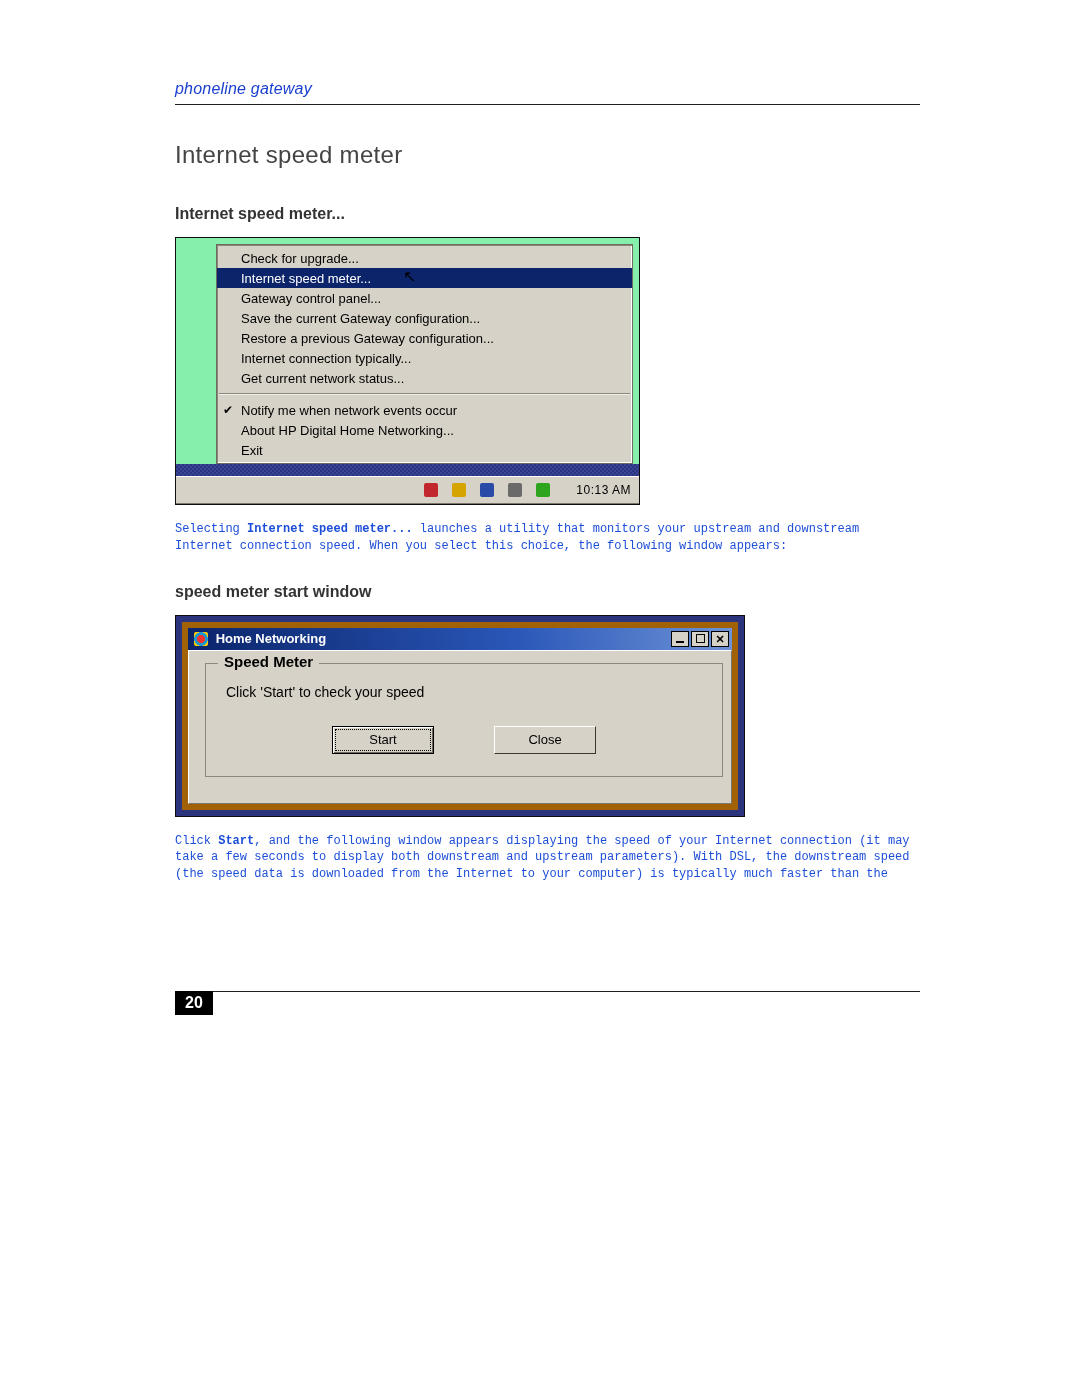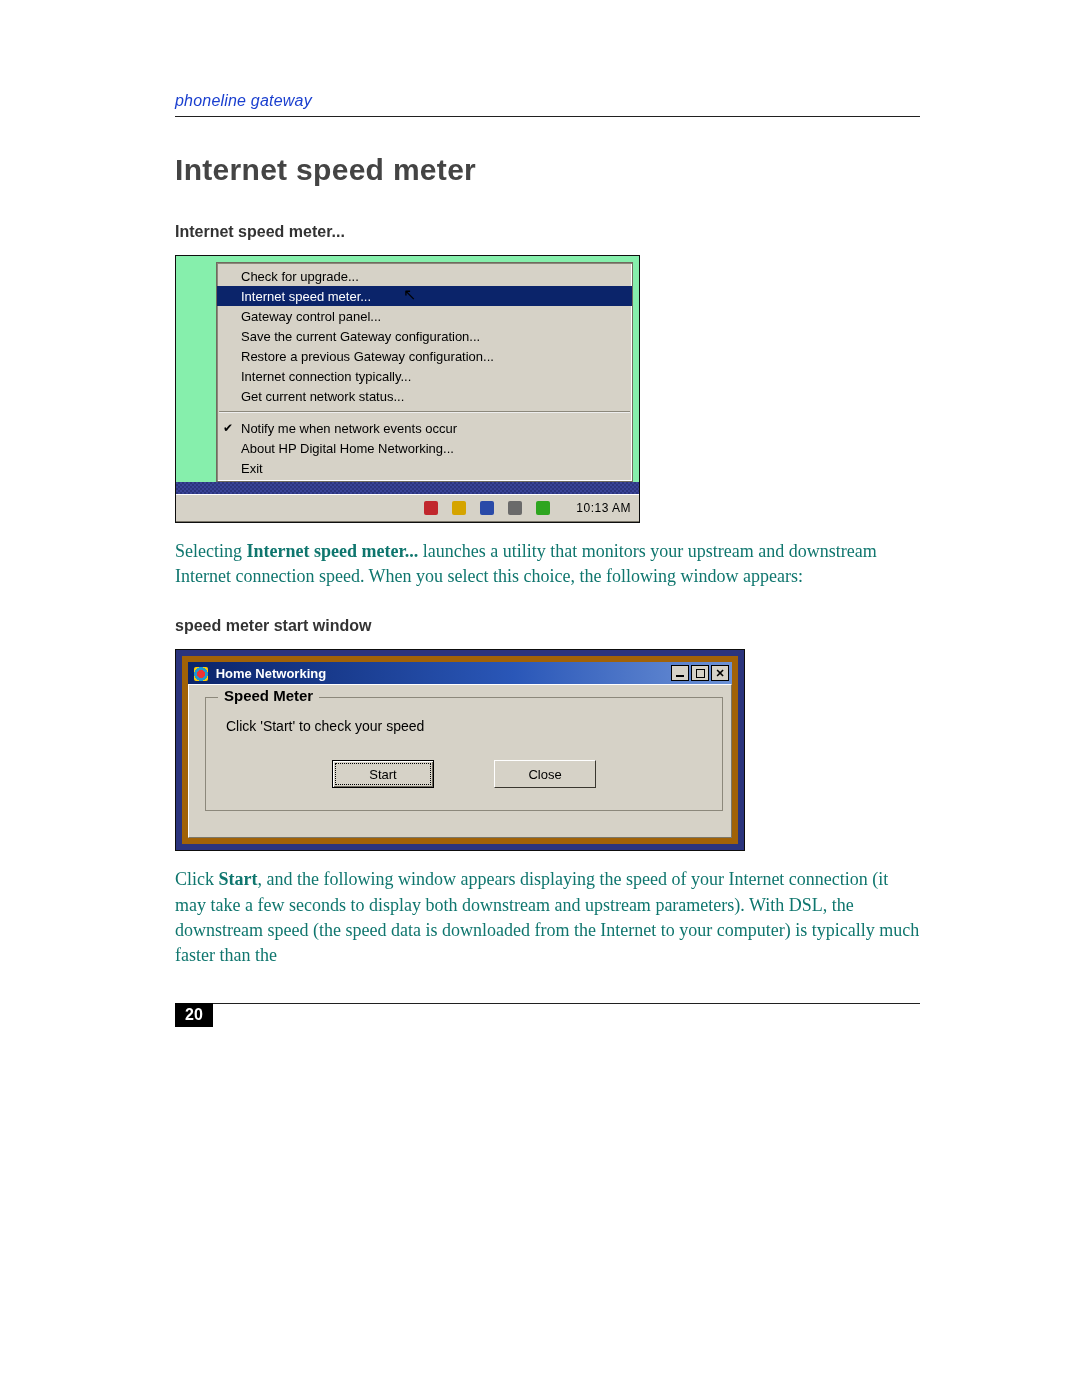--- a/index.html
+++ b/index.html
@@ -1,21 +1,21 @@
 <!DOCTYPE html>
 <html><head>
 <meta charset="utf-8">
 <style>
 html,body{margin:0;padding:0;background:#fff;font-family:"Segoe UI",Arial,Helvetica,sans-serif;color:#1a1a1a}
-.page{width:1080px;height:1275px;margin:12px auto;position:relative;box-sizing:border-box;padding:80px 160px 0 175px}
+.page{width:1080px;height:1275px;margin:0 auto;position:relative;box-sizing:border-box;padding:80px 160px 0 175px}
 .header-line{font-style:italic;color:#1a3fcf;font-size:16px;letter-spacing:.2px}
 .hr-top{border:0;border-top:1px solid #202020;margin:6px 0 36px 0}
-h1.title{font-family:"Futura","Trebuchet MS",Arial,sans-serif;font-weight:700;font-size:30px;color:#444;margin:0 0 36px 0;letter-spacing:.3px}
+h1.title{font-family:"Futura","Trebuchet MS",Arial,sans-serif;font-weight:400;font-size:24px;color:#444;margin:0 0 36px 0;letter-spacing:.3px}
 h2.caption{font-family:"Futura","Trebuchet MS",Arial,sans-serif;font-weight:800;font-size:16px;color:#333;margin:0 0 14px 0}
-.body-para{font-family:Liberation Serif, serif;font-weight:400;font-size:18px;line-height:1.4;color:#0f766e;margin:16px 0 28px 0}
+.body-para{font-family:Liberation Mono, monospace;font-weight:400;font-size:12px;line-height:1.4;color:#1d4ed8;margin:16px 0 28px 0}
 .body-para .b{font-weight:800}
 
 
 .ss1{width:465px;border:1px solid #0e0e0e;background:#86efac;box-sizing:border-box}
 .ss1-pad{padding:6px 6px 0 40px}
 .menu{background:#d6d2c7;border:1px solid #6f6a5e;font-family:Tahoma,Arial,sans-serif;font-size:13px;color:#000;box-shadow:1px 1px 0 #8b877a inset,-1px -1px 0 #fff inset}
 .menu .group{padding:3px 0}
 .menu .item{display:flex;align-items:center;height:20px;padding:0 10px 0 24px;white-space:nowrap;position:relative}
 .menu .item .chk{position:absolute;left:6px;font-size:12px}
 .menu .item.sel{background:#0b246a;color:#fff}

